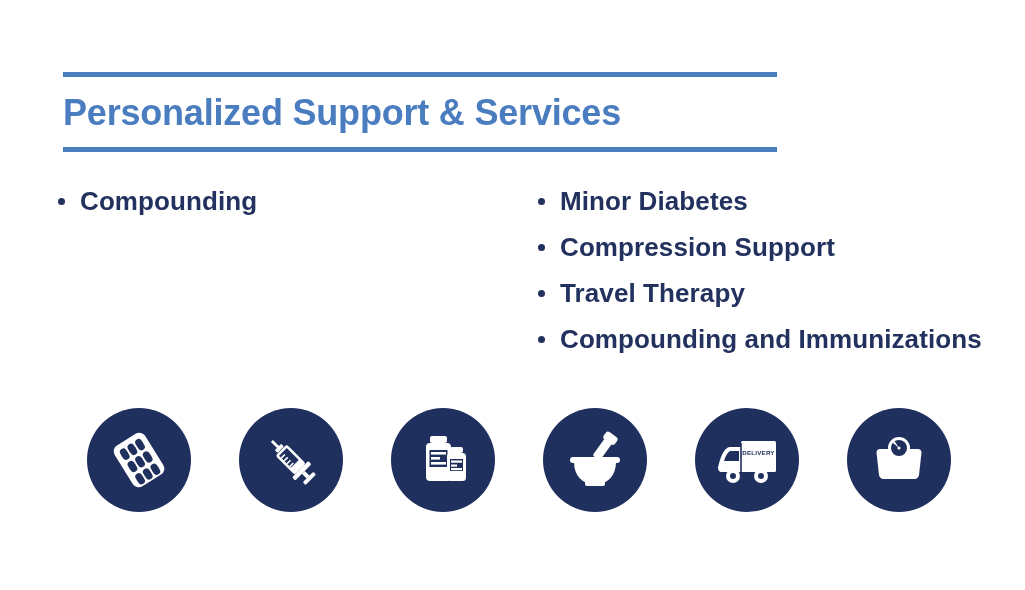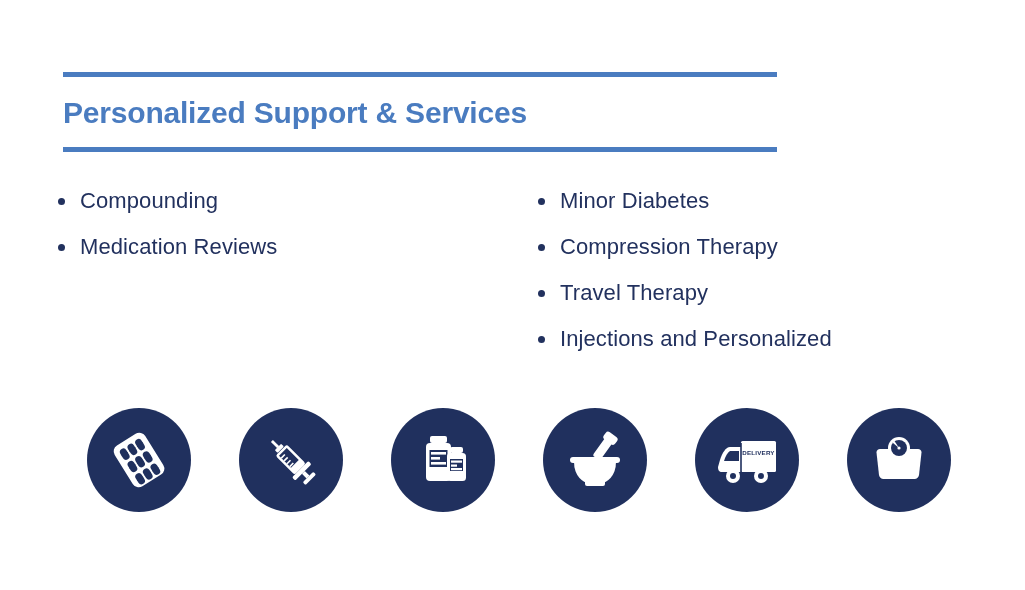--- a/index.html
+++ b/index.html
@@ -25,21 +25,21 @@
   }
   .rule {
     height: 5px;
     background: #4a7cc0;
     width: 100%;
   }
   .rule-top { margin-bottom: 6px; }
   .rule-bottom { margin-top: 4px; }
   .page-title {
     font-family: "Liberation Sans", sans-serif;
-    font-size: 30px;
+    font-size: 36px;
     font-weight: bold;
     color: #4a7cc0;
     letter-spacing: -0.2px;
     line-height: 60px;
     white-space: nowrap;
   }
 
   
   .lists {
     position: absolute;
@@ -53,25 +53,25 @@
   }
   .list-col.left  { width: 500px; padding-left: 52px; }
   .list-col.right { width: 525px; padding-left: 532px; margin-left: -500px; }
   ul.bullets {
     list-style: none;
     margin: 0;
     padding: 0;
   }
   ul.bullets li {
     position: relative;
-    font-size: 22px;
+    font-size: 26px;
     line-height: 46px;
     color: #22315e;
     font-family: "Liberation Sans", sans-serif;
-    font-weight: normal;
+    font-weight: bold;
     white-space: nowrap;
     padding-left: 28px;
     letter-spacing: 0.1px;
   }
   ul.bullets li .dot {
     position: absolute;
     left: 6px;
     top: 20px;
     width: 7px;
     height: 7px;
@@ -110,44 +110,40 @@
 </div>
 
 <div class="lists">
 
   <div class="list-col left">
     <ul class="bullets">
       <li>
         <span class="dot"></span>
         <span>Compounding</span>
       </li>
-      <li>
-        <span class="dot"></span>
-        <span>Medication Reviews</span>
-      </li>
     </ul>
   </div>
 
   <div class="list-col right">
     <ul class="bullets">
       <li>
         <span class="dot"></span>
         <span>Minor Diabetes</span>
       </li>
       <li>
         <span class="dot"></span>
-        <span>Compression Therapy</span>
+        <span>Compression Support</span>
       </li>
       <li>
         <span class="dot"></span>
         <span>Travel Therapy</span>
       </li>
       <li>
         <span class="dot"></span>
-        <span>Injections and Personalized</span>
+        <span>Compounding and Immunizations</span>
       </li>
     </ul>
   </div>
 
 </div>
 
 <div class="icon-row">
 
   <div class="icon-circle" style="left:0px;">
     <svg width="62" height="62" viewBox="0 0 62 62">

